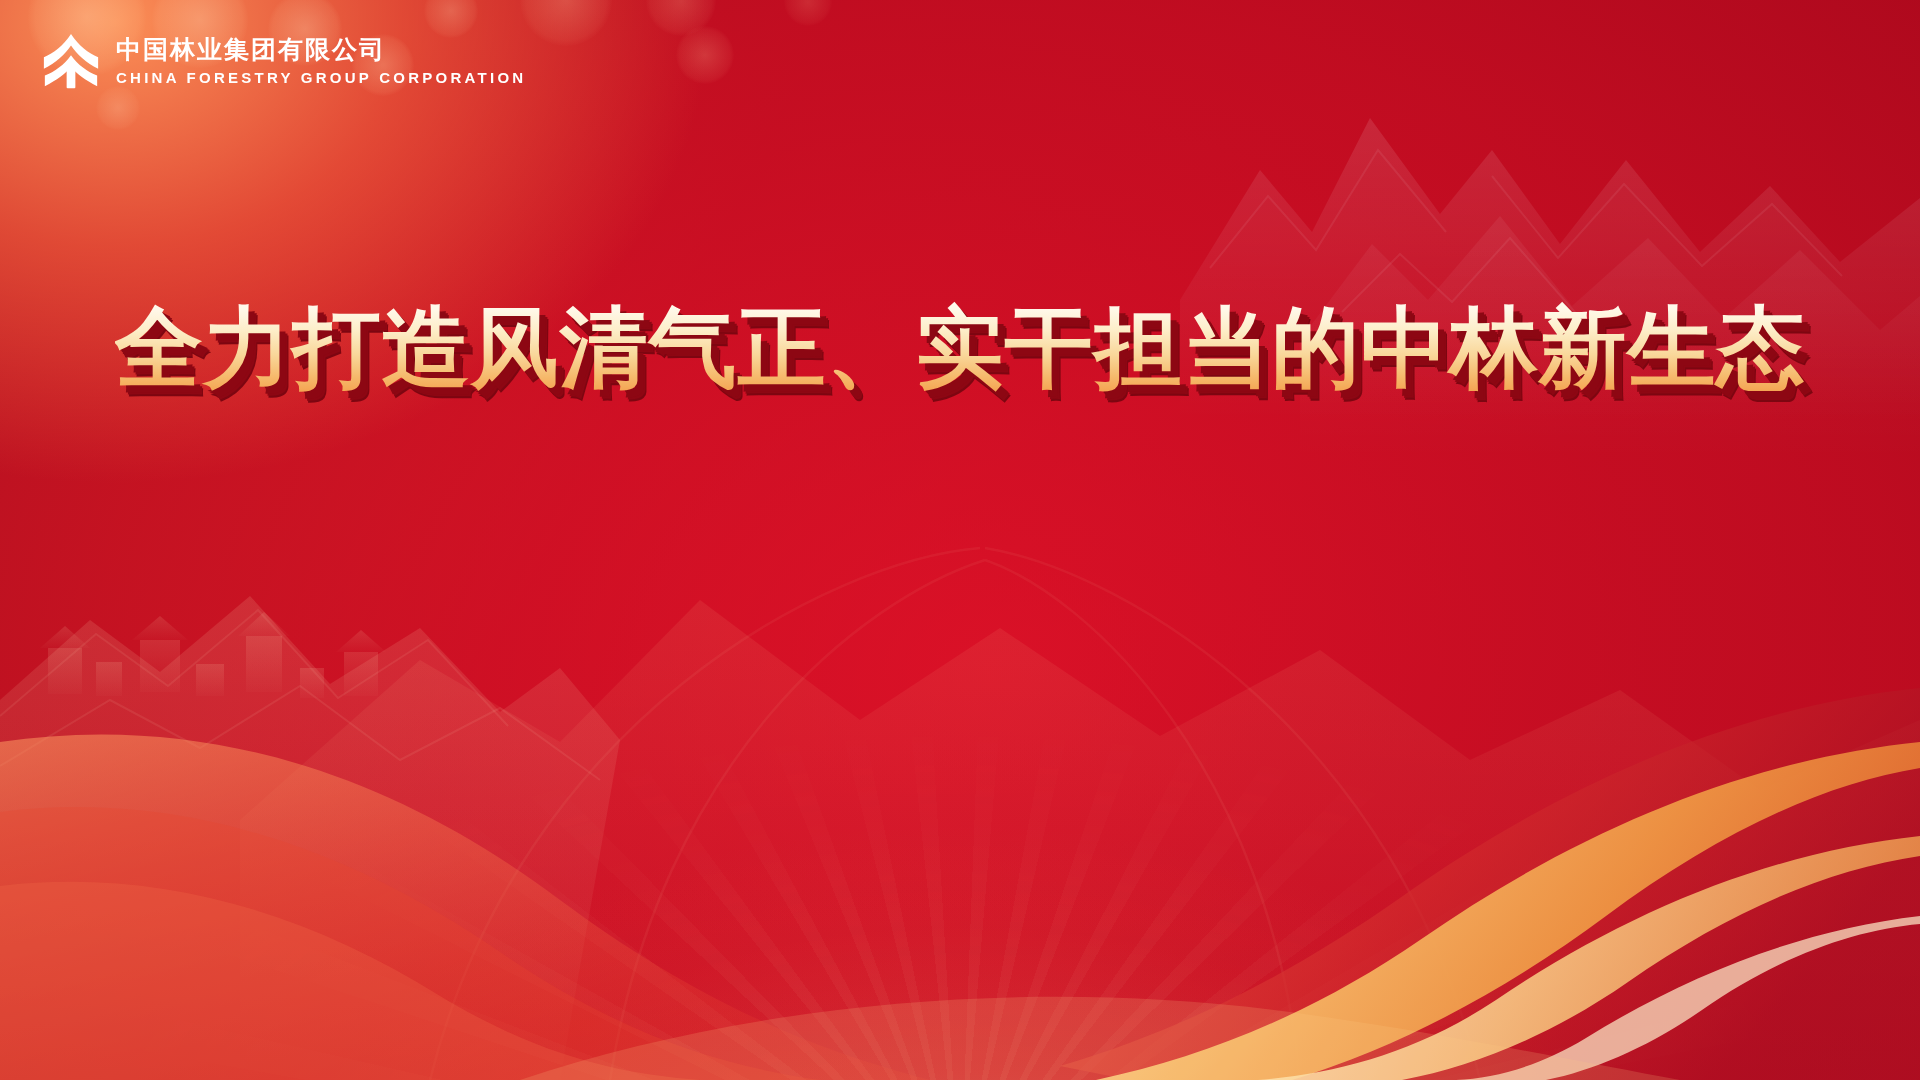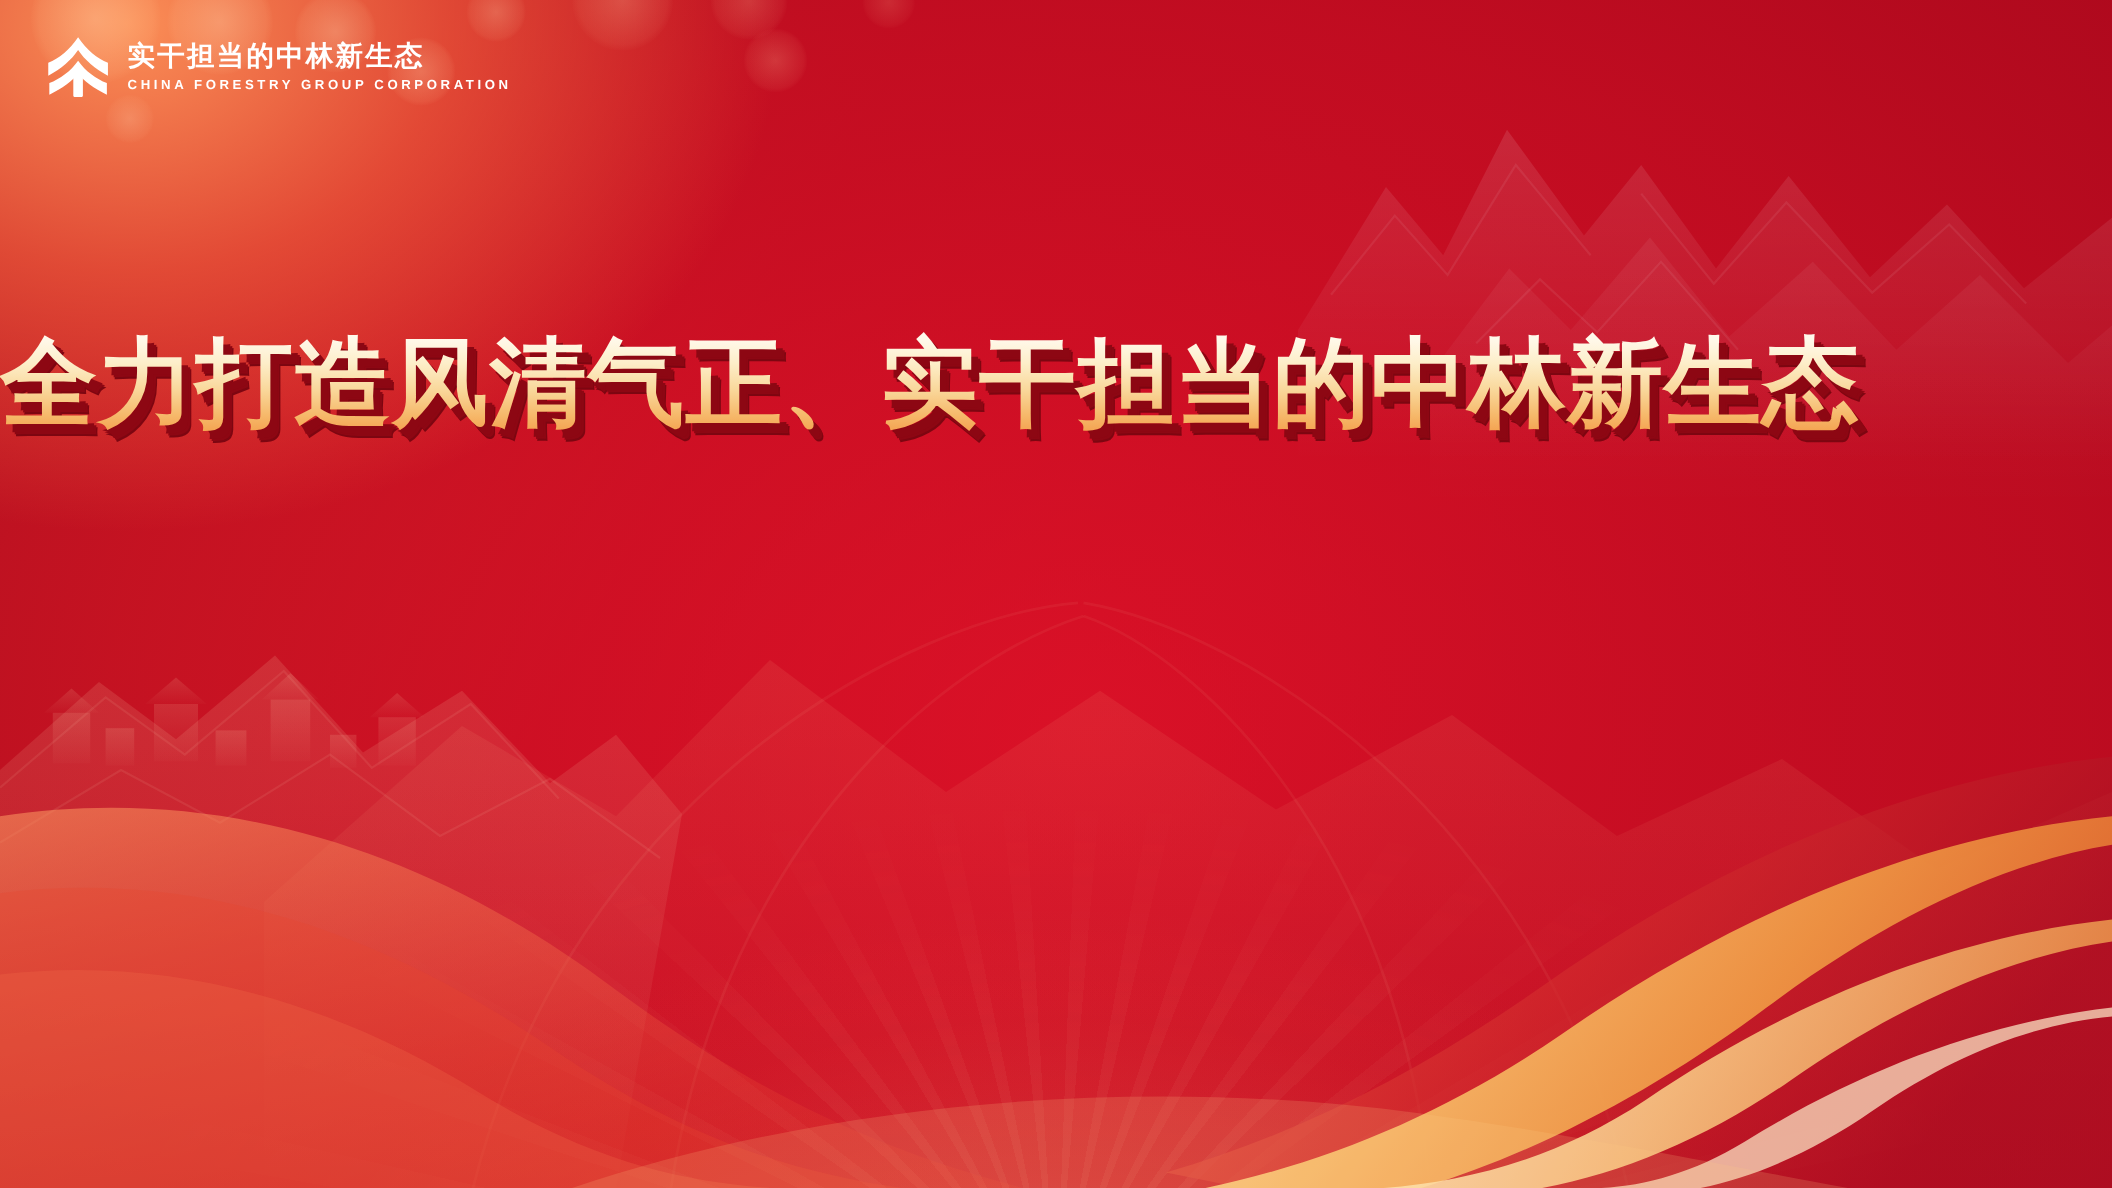--- a/index.html
+++ b/index.html
@@ -44,29 +44,29 @@
     display:flex; align-items:center; gap:14px; z-index:30;
   }
   #logo .mark{ width:62px; height:62px; flex:0 0 62px; }
   #logo .words{ display:flex; flex-direction:column; justify-content:center; }
   #logo .cn{
     color:#fff; font-size:25px; font-weight:700; letter-spacing:2.0px;
     line-height:1.12; white-space:nowrap;
     font-family:"DejaVu Sans","Liberation Sans",sans-serif;
   }
   #logo .en{
-    color:#fff; font-size:12px; font-weight:700; letter-spacing:3.25px;
+    color:#fff; font-size:15px; font-weight:700; letter-spacing:3.25px;
     line-height:1.1; margin-top:6px; white-space:nowrap;
     font-family:"Liberation Sans",sans-serif;
   }
 
   
   #headline{
     position:absolute; left:0; right:0; top:292px; z-index:25;
-    display:flex; flex-direction:row; align-items:center; gap:6px;
+    display:flex; flex-direction:column; align-items:center; gap:6px;
   }
   .hl-line{ position:relative; height:112px; }
   .hl-line .txt{
     font-family:"DejaVu Sans","Liberation Sans",sans-serif;
     font-size:88px; font-weight:700; letter-spacing:1px;
     line-height:112px; white-space:nowrap;
   }
   
   .hl-line .shadow{
     position:absolute; left:0; top:0;
@@ -213,21 +213,21 @@
   <div id="logo">
     <svg class="mark" viewBox="0 0 64 64">
 
       <path fill="#ffffff" d="M32 4 C 24 16, 14 24, 4 28 L 4 40 C 16 34, 26 25, 32 16
                                C 38 25, 48 34, 60 40 L 60 28 C 50 24, 40 16, 32 4 Z"></path>
       <path fill="#ffffff" d="M32 26 C 25 36, 15 43, 5 47 L 5 58 C 17 52, 27 45, 32 38
                                C 37 45, 47 52, 59 58 L 59 47 C 49 43, 39 36, 32 26 Z"></path>
       <rect fill="#ffffff" x="27.5" y="34" width="9" height="26" rx="1"></rect>
     </svg>
     <div class="words">
-      <div class="cn">实干担当的中林新生态</div>
+      <div class="cn">中国林业集团有限公司</div>
       <div class="en">CHINA FORESTRY GROUP CORPORATION</div>
     </div>
   </div>
 
   <div id="headline">
     <div class="hl-line">
       <div class="txt shadow">全力打造风清气正、实干担当的中林新生态</div>
       <div class="txt face">全力打造风清气正、实干担当的中林新生态</div>
     </div>
   </div>

